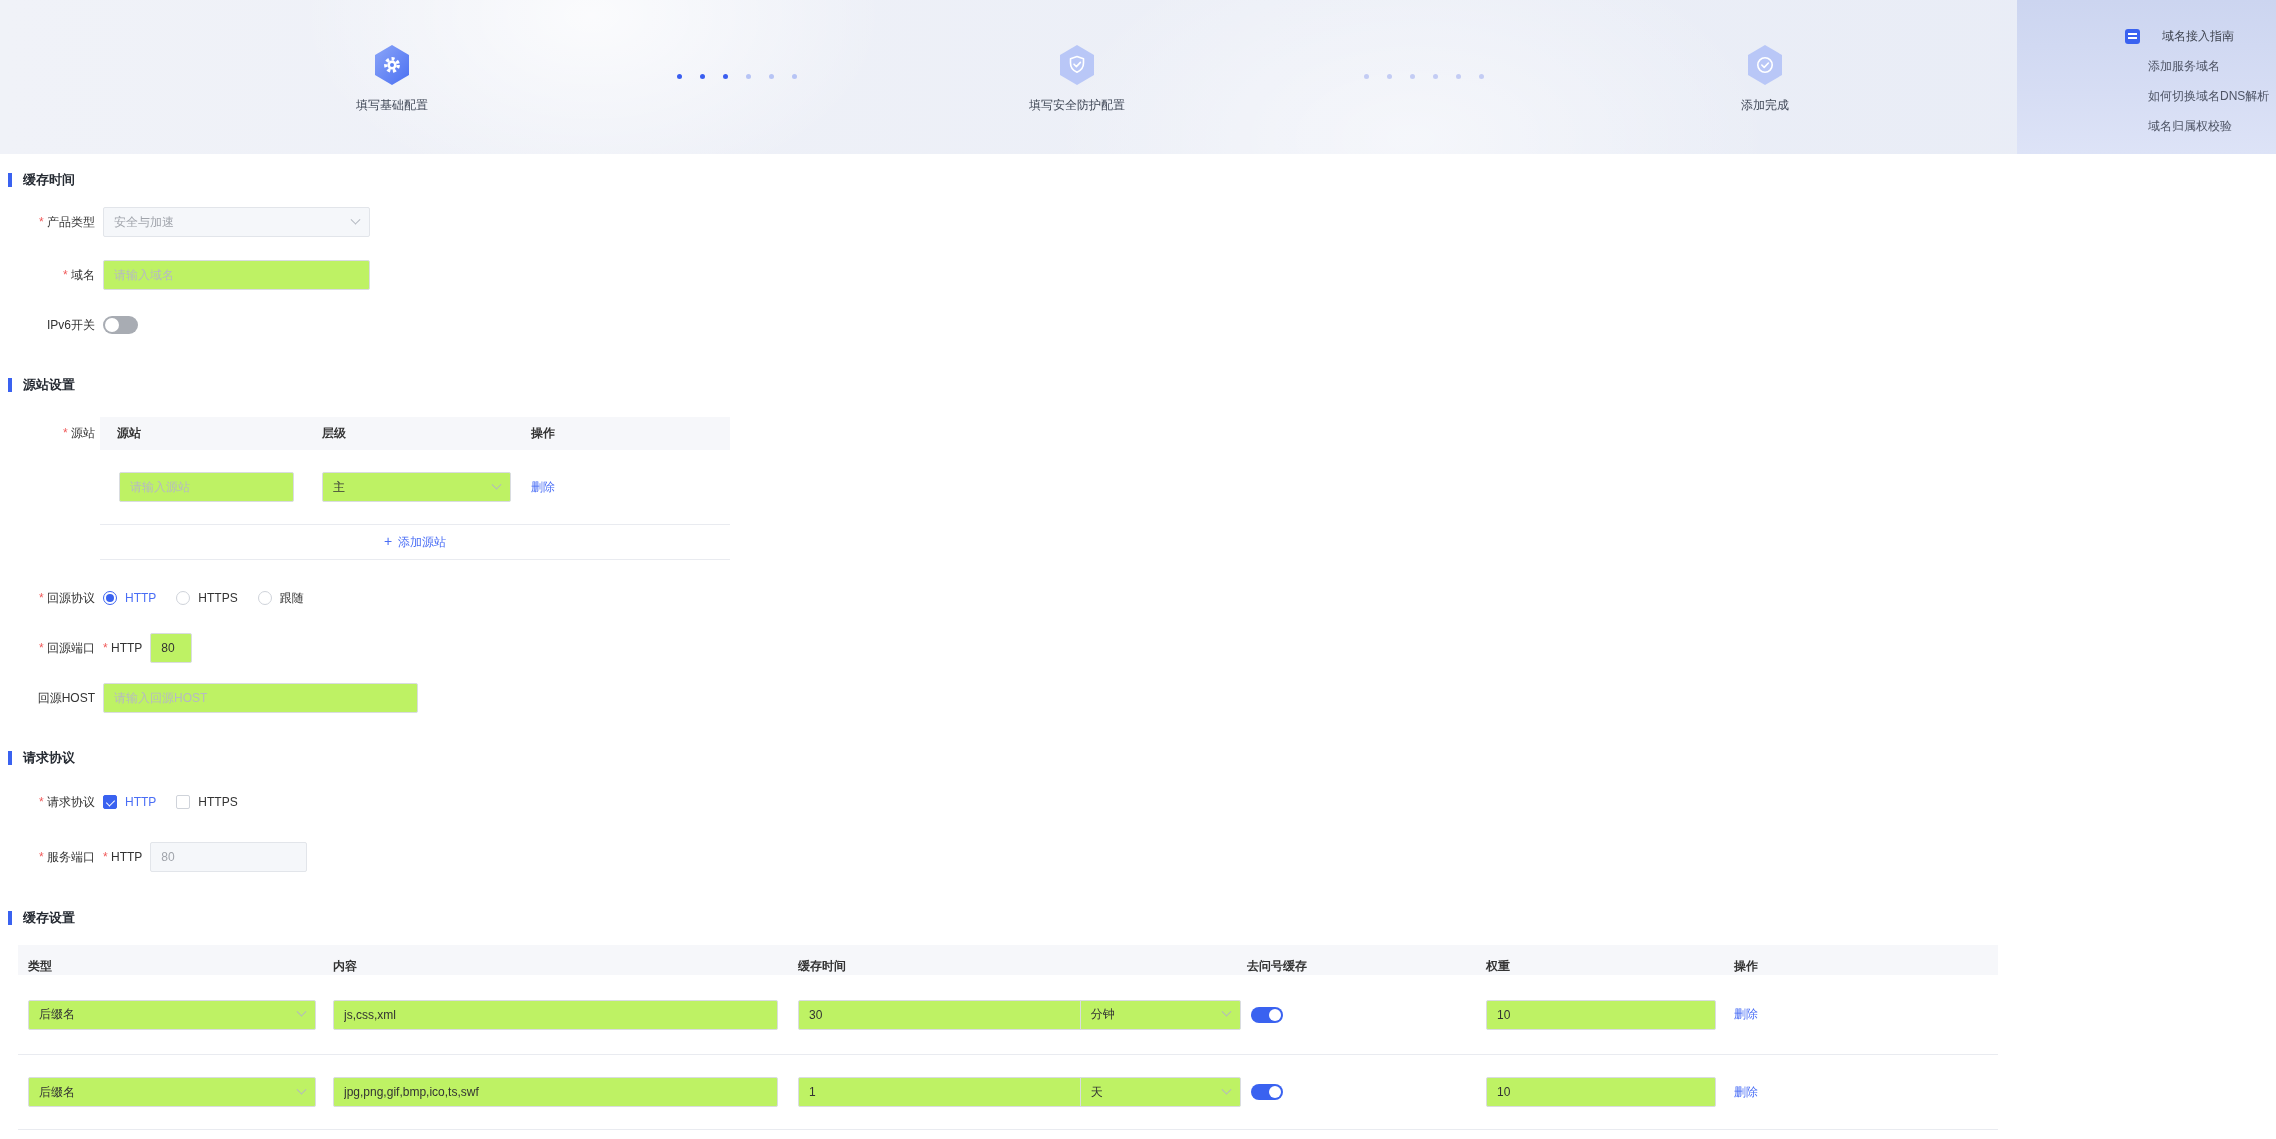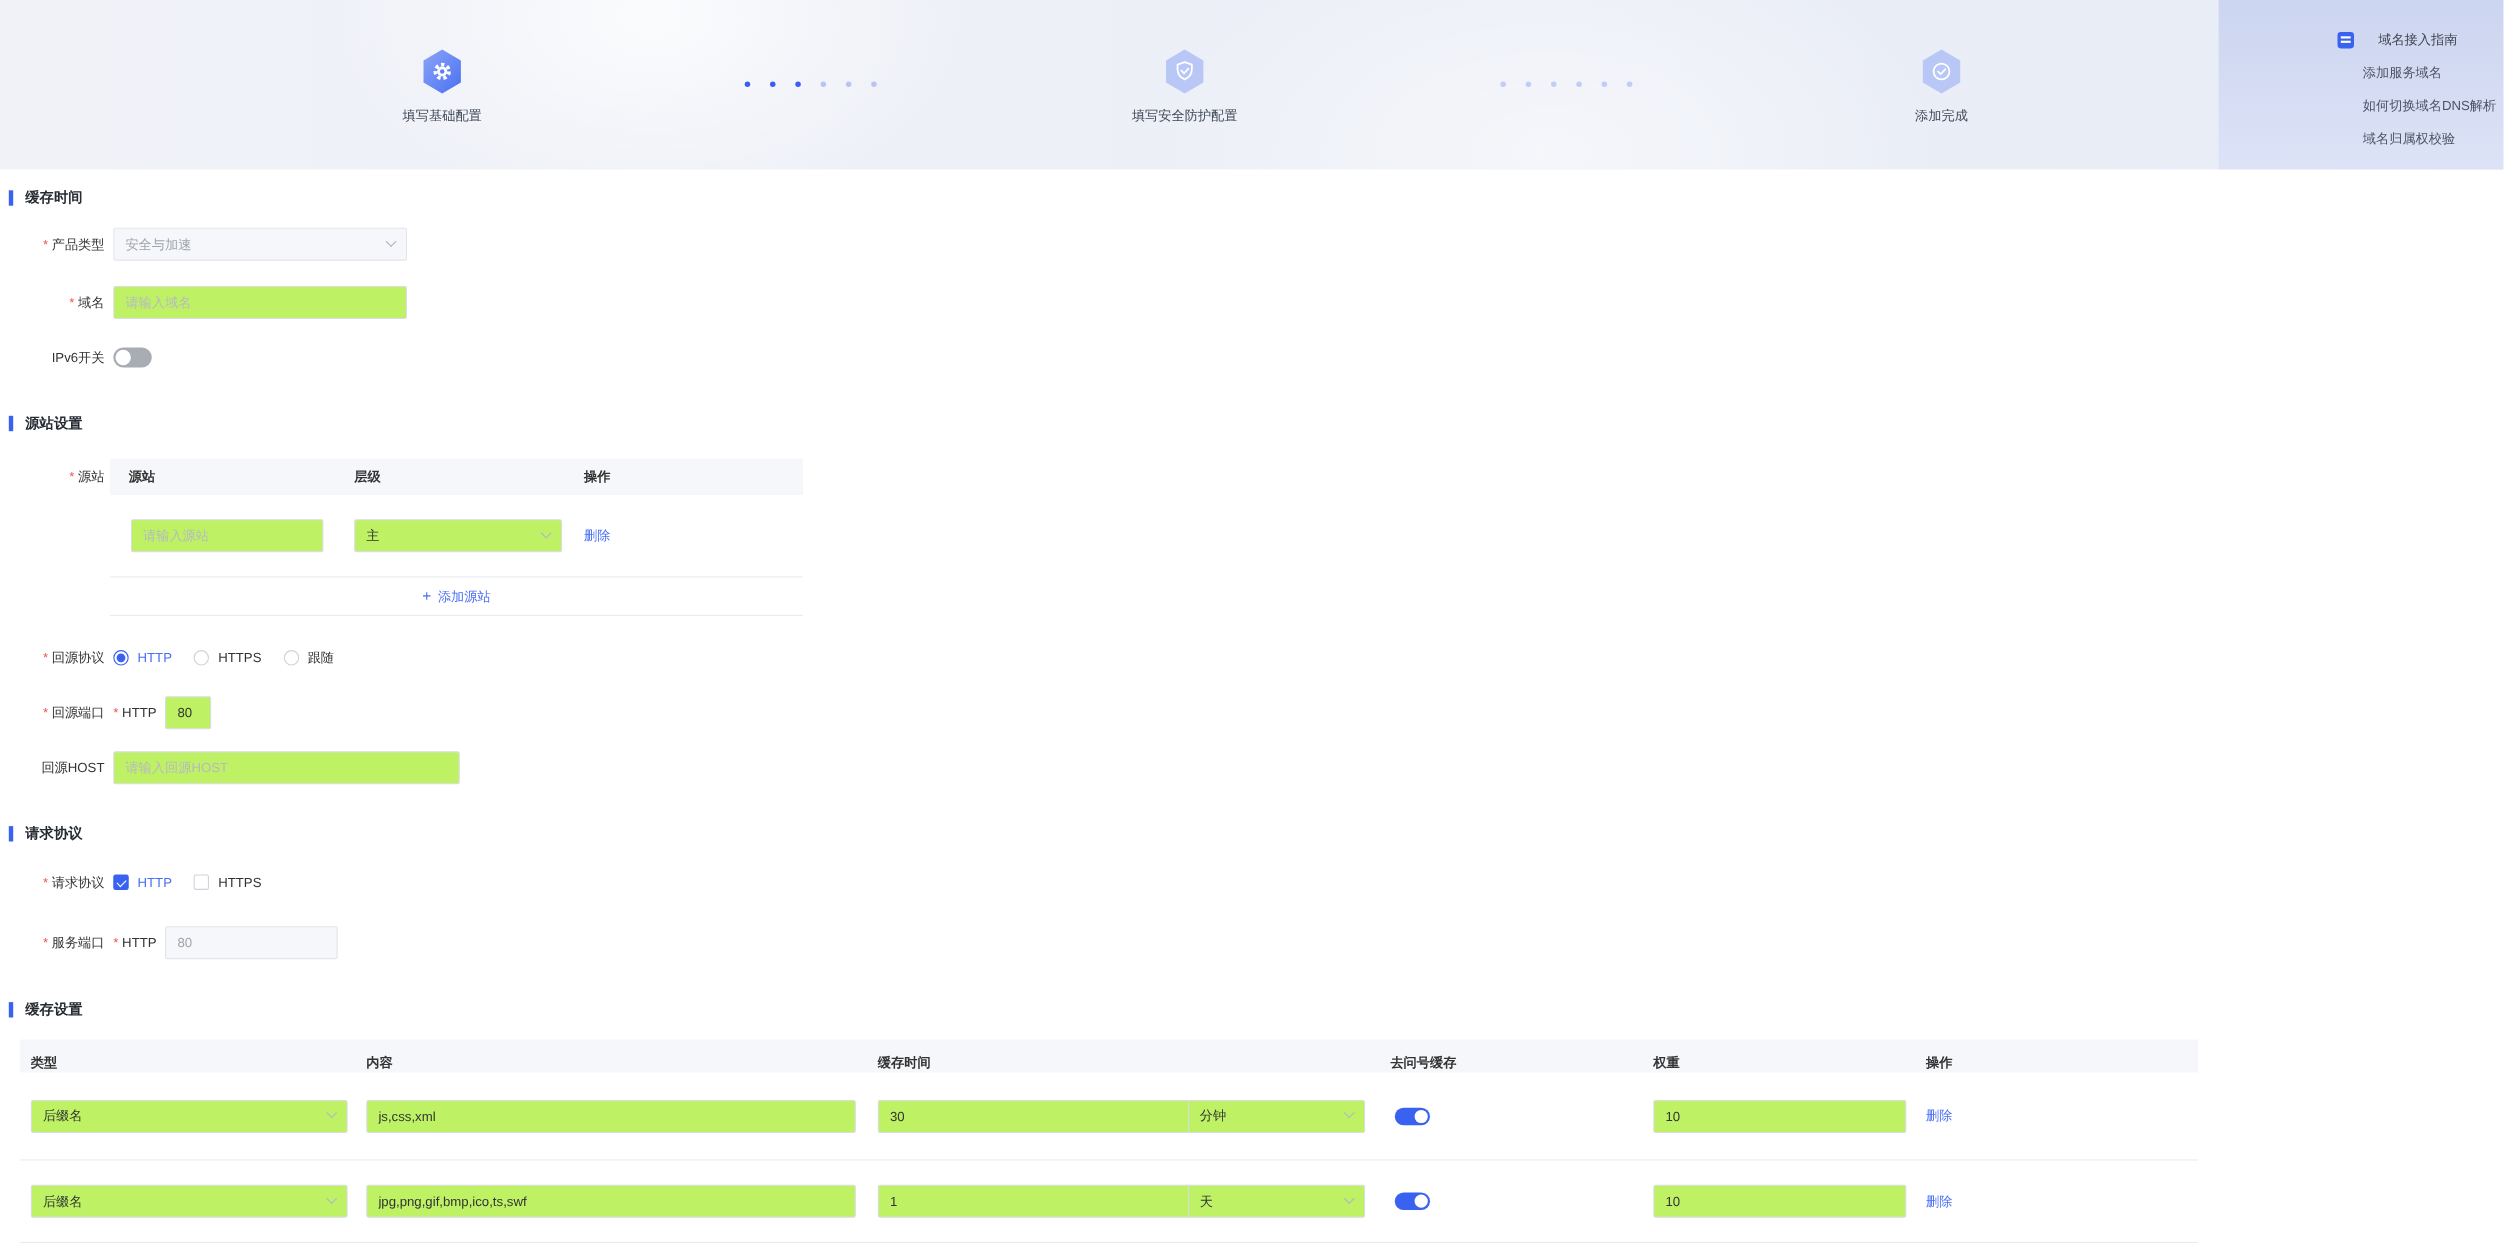--- a/index.html
+++ b/index.html
@@ -10,21 +10,21 @@
   }
   
   .banner {
     position:relative; height:154px;
     background:
       radial-gradient(420px 260px at 26% 10%, rgba(255,255,255,.75), rgba(255,255,255,0) 70%),
       radial-gradient(520px 300px at 62% 90%, rgba(255,255,255,.5), rgba(255,255,255,0) 70%),
       linear-gradient(90deg,#f0f2f8 0%, #eceff7 55%, #e8ecf6 100%);
   }
   .step { position:absolute; top:44px; transform:translateX(-50%); display:flex; flex-direction:column; align-items:center; }
-  .step-1 { left:402px; } .step-2 { left:1077px; } .step-3 { left:1765px; }
+  .step-1 { left:392px; } .step-2 { left:1077px; } .step-3 { left:1765px; }
   .step-label { margin-top:11px; color:#3f4756; font-size:12px; white-space:nowrap; }
   .dots { position:absolute; top:74px; display:flex; gap:18px; }
   .dots-1 { left:677px; } .dots-2 { left:1364px; }
   .dot { width:5px; height:5px; border-radius:50%; }
   .dot.strong { background:#3a5ef0; }
   .dot.faint  { background:#b7c4f5; }
   .dot.lav    { background:#c3ccf4; }
   .guide-panel {
     position:absolute; top:0; right:0; width:259px; height:154px;
     background:linear-gradient(180deg,#ccd5f0 0%, #d6ddf4 60%, #dde3f7 100%);
@@ -83,21 +83,21 @@
   .ot-body .act { margin-left:20px; }
   .ot-add { height:36px; border-top:1px solid #e9ebf0; border-bottom:1px solid #e9ebf0; display:flex; align-items:center; justify-content:center; }
   .plus::before { content:"+"; margin-right:6px; font-size:14px; }
   
   .cache-table { position:absolute; top:945px; left:18px; width:1980px; }
   .ct-header { height:30px; background:#f6f7fa; display:flex; align-items:flex-end; font-weight:700; color:#333; }
   .ct-row { display:flex; align-items:center; border-bottom:1px solid #e9ebf0; }
   .ct-row.r1 { height:80px; } .ct-row.r2 { height:75px; }
   .cc1 { margin-left:10px; width:288px; } .cc2 { margin-left:17px; width:445px; }
   .cc3 { margin-left:20px; width:443px; display:flex; }
-  .cc4 { margin-left:23px; width:216px; } .cc5 { margin-left:23px; width:230px; } .cc6 { margin-left:18px; }
+  .cc4 { margin-left:6px; width:216px; } .cc5 { margin-left:23px; width:230px; } .cc6 { margin-left:18px; }
   .cc3 .time-in { width:310px; border-radius:2px 0 0 2px; }
   .cc3 .unit-sel { width:176px; margin-left:-1px; border-radius:0 2px 2px 0; }
   .cc4 .toggle { margin-left:4px; }
   .cell-input { width:100%; }
 </style>
 </head>
 <body>
 
 <div class="banner">
 

